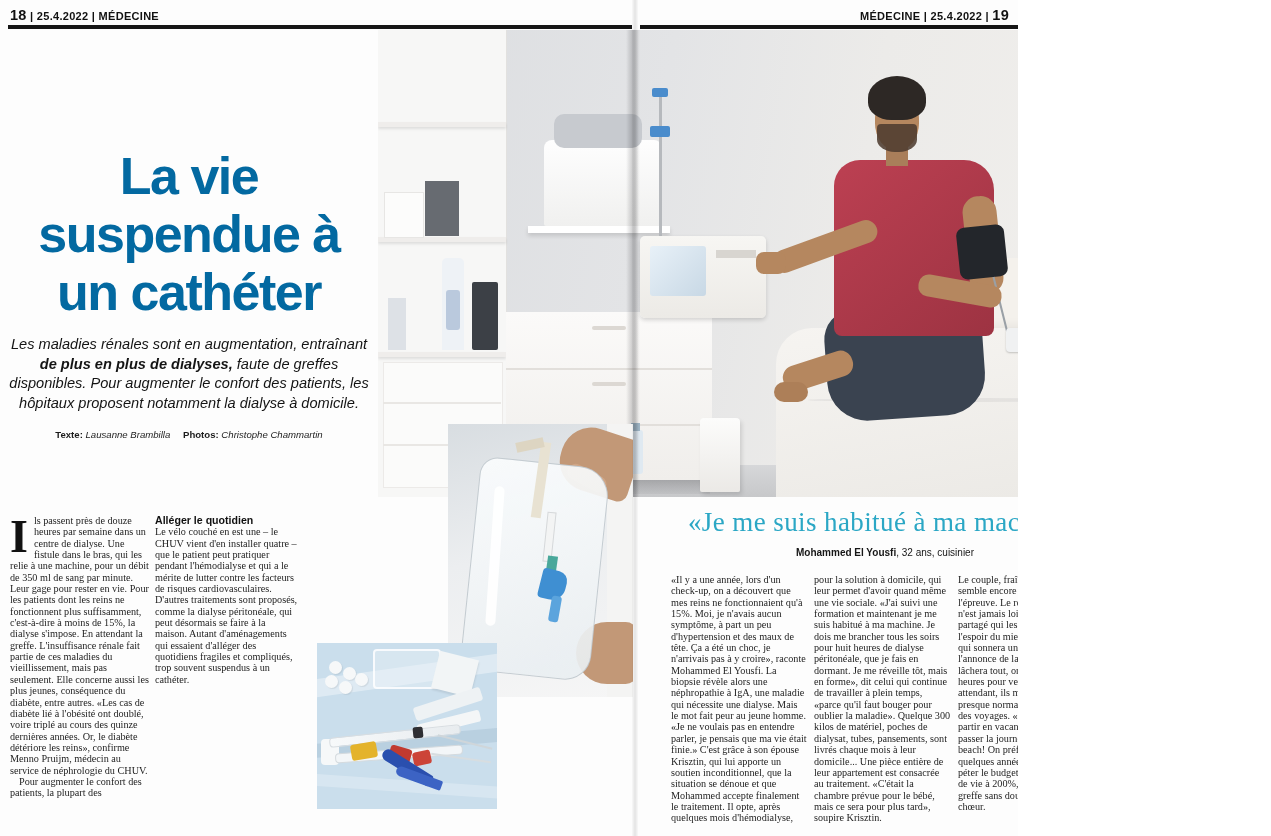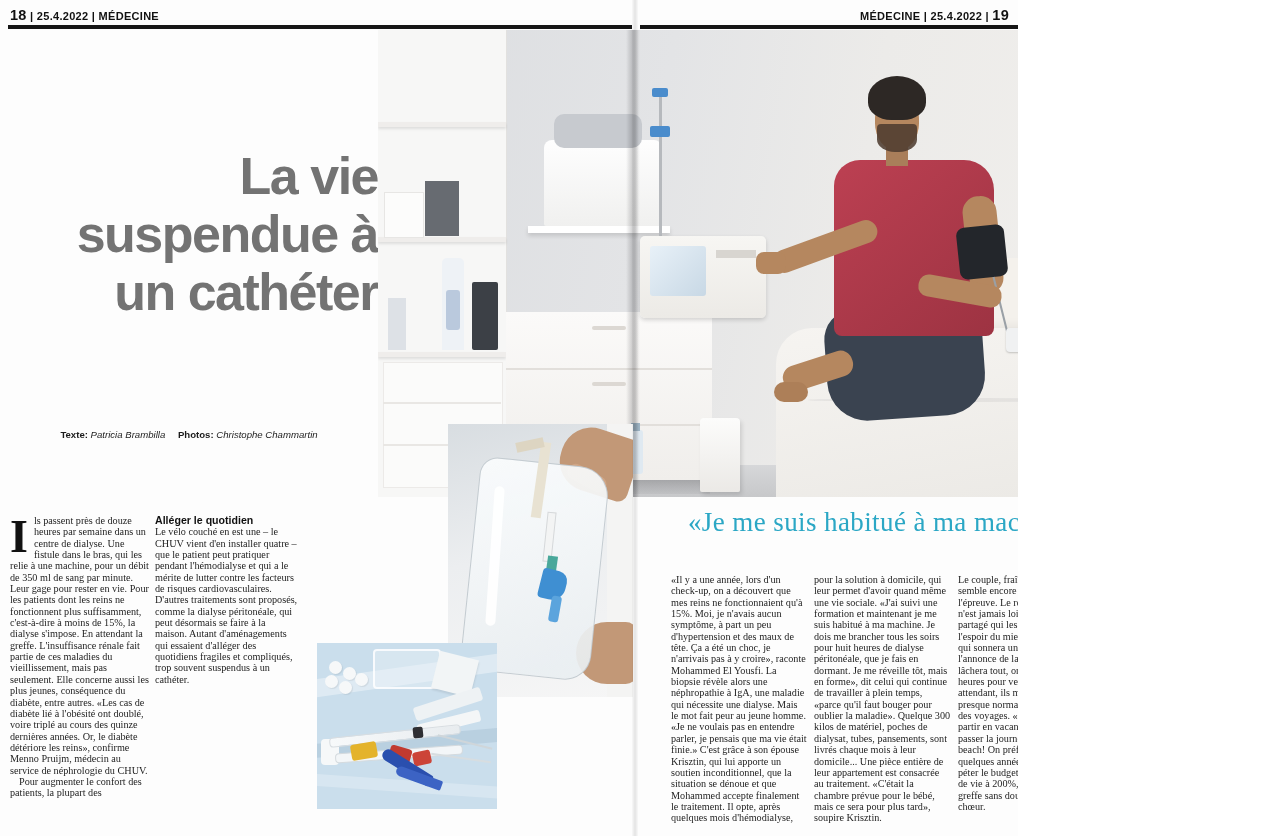--- a/index.html
+++ b/index.html
@@ -9,22 +9,22 @@
   
   .hdr{position:absolute;top:7px;font-size:11px;font-weight:bold;letter-spacing:.3px;color:#111;}
   .hdr .big{font-size:14.5px;}
   .hdr-left{left:10px;}
   .hdr-right{right:9px;text-align:right;}
   .rule{position:absolute;top:25px;height:4px;background:#161616;}
   .rule-l{left:8px;width:624px;}
   .rule-r{left:640px;width:623px;}
 
   
-  .headline{position:absolute;left:0;top:147px;width:378px;text-align:right;
-            font-weight:bold;font-size:52px;line-height:58px;letter-spacing:-1.5px;color:#737373;}
+  .headline{position:absolute;left:0;top:147px;width:378px;text-align:center;
+            font-weight:bold;font-size:52px;line-height:58px;letter-spacing:-1.5px;color:#0369a1;}
   .standfirst{position:absolute;left:9px;top:335px;width:360px;text-align:center;
               font-style:italic;font-size:14.6px;line-height:19.5px;color:#141414;}
   .standfirst .sf-bold{font-weight:bold;}
   .byline{position:absolute;left:0;top:429px;width:378px;text-align:center;font-size:9.6px;color:#1c1c1c;}
   .byline .lbl{font-weight:bold;margin-top:47px;}
   .byline .names{font-style:italic;}
   .byline .lbl2{margin-left:10px;}
 
   .bodycol{position:absolute;font-family:"Liberation Serif",serif;font-size:10.2px;
            line-height:11.35px;color:#1d1d1d;}
@@ -183,23 +183,26 @@
   </div>
   <div class="rule rule-l"></div>
   <div class="rule rule-r"></div>
 
   <div class="headline">
     <div>La vie</div>
     <div>suspendue à</div>
     <div>un cathéter</div>
   </div>
 
+  <div class="standfirst">
+    <span>Les maladies rénales sont en augmentation, entraînant </span><span class="sf-bold">de plus en plus de dialyses,</span><span> faute de greffes disponibles. Pour augmenter le confort des patients, les hôpitaux proposent notamment la dialyse à domicile.</span>
+  </div>
 
   <div class="byline">
-    <span class="lbl">Texte:</span><span class="names"> Patricia Brambilla</span>
+    <span class="lbl">Texte:</span><span class="names"> Lausanne Brambilla</span>
     <span class="lbl lbl2">Photos:</span><span class="names"> Christophe Chammartin</span>
   </div>
 
   <div class="bodycol col-l1">
     <p><span class="dropcap">I</span><span>ls passent près de douze heures par semaine dans un centre de dialyse. Une fistule dans le bras, qui les relie à une machine, pour un débit de 350 ml de sang par minute. Leur gage pour rester en vie. Pour les patients dont les reins ne fonctionnent plus suffisamment, c'est-à-dire à moins de 15%, la dialyse s'impose. En attendant la greffe. L'insuffisance rénale fait partie de ces maladies du vieillissement, mais pas seulement. Elle concerne aussi les plus jeunes, conséquence du diabète, entre autres. «Les cas de diabète lié à l'obésité ont doublé, voire triplé au cours des quinze dernières années. Or, le diabète détériore les reins», confirme Menno Pruijm, médecin au service de néphrologie du CHUV.</span></p>
     <p class="indent">Pour augmenter le confort des patients, la plupart des</p>
   </div>
   <div class="bodycol col-l2">
     <p class="subhead">Alléger le quotidien</p>
     <p>Le vélo couché en est une – le CHUV vient d'en installer quatre – que le patient peut pratiquer pendant l'hémodialyse et qui a le mérite de lutter contre les facteurs de risques cardiovasculaires. D'autres traitements sont proposés, comme la dialyse péritonéale, qui peut désormais se faire à la maison. Autant d'aménagements qui essaient d'alléger des quotidiens fragiles et compliqués, trop souvent suspendus à un cathéter.</p>
@@ -299,20 +302,23 @@
     <div class="ps-yellow"></div>
     <div class="ps-red"></div>
     <div class="ps-red2"></div>
     <div class="ps-blue"></div>
     <div class="ps-blue2"></div>
   </div>
 
 
 
   <div class="quote">«Je me suis habitué à ma machine»</div>
+  <div class="quote-by">
+    <span class="nm">Mohammed El Yousfi</span><span>, 32 ans, cuisinier</span>
+  </div>
 
   <div class="bodycol col-r1">
     <p><span class="lead-b">«Il y a une année, lors d'un check-up,</span><span> on a découvert que mes reins ne fonctionnaient qu'à 15%. Moi, je n'avais aucun symptôme, à part un peu d'hypertension et des maux de tête. Ça a été un choc, je n'arrivais pas à y croire», raconte Mohammed El Yousfi. La biopsie révèle alors une néphropathie à IgA, une maladie qui nécessite une dialyse. Mais le mot fait peur au jeune homme. «Je ne voulais pas en entendre parler, je pensais que ma vie était finie.» C'est grâce à son épouse Krisztin, qui lui apporte un soutien inconditionnel, que la situation se dénoue et que Mohammed accepte finalement le traitement. Il opte, après quelques mois d'hémodialyse,</span></p>
   </div>
   <div class="bodycol col-r2">
     <p>pour la solution à domicile, qui leur permet d'avoir quand même une vie sociale. «J'ai suivi une formation et maintenant je me suis habitué à ma machine. Je dois me brancher tous les soirs pour huit heures de dialyse péritonéale, que je fais en dormant. Je me réveille tôt, mais en forme», dit celui qui continue de travailler à plein temps, «parce qu'il faut bouger pour oublier la maladie». Quelque 300 kilos de matériel, poches de dialysat, tubes, pansements, sont livrés chaque mois à leur domicile... Une pièce entière de leur appartement est consacrée au traitement. «C'était la chambre prévue pour le bébé, mais ce sera pour plus tard», soupire Krisztin.</p>
   </div>
   <div class="bodycol col-r3">
     <p><span class="lead-b">Le couple, fraîchement marié, semble encore</span><span> plus soudé par l'épreuve. Le regard complice n'est jamais loin, ni le courage partagé qui les pousse vers l'espoir du mieux. Ce téléphone qui sonnera un jour, pour l'annonce de la greffe. «On lâchera tout, on aura quatre heures pour venir au CHUV.» En attendant, ils mènent une vie presque normale, à l'exception des voyages. «On ne peut pas partir en vacances, alors on vient passer la journée à Lausanne beach! On préfère se priver quelques années et après, on fera péter le budget, on aura dix ans de vie à 200%, avant une autre greffe sans doute», disent-ils en chœur.</span></p>
   </div>

